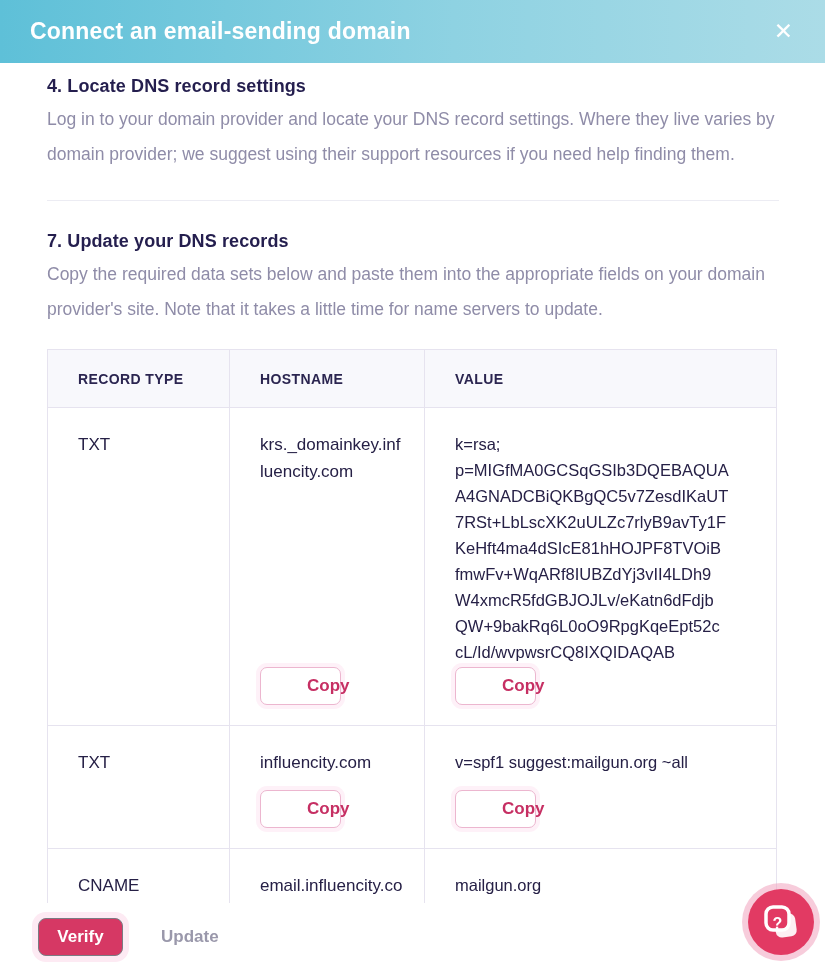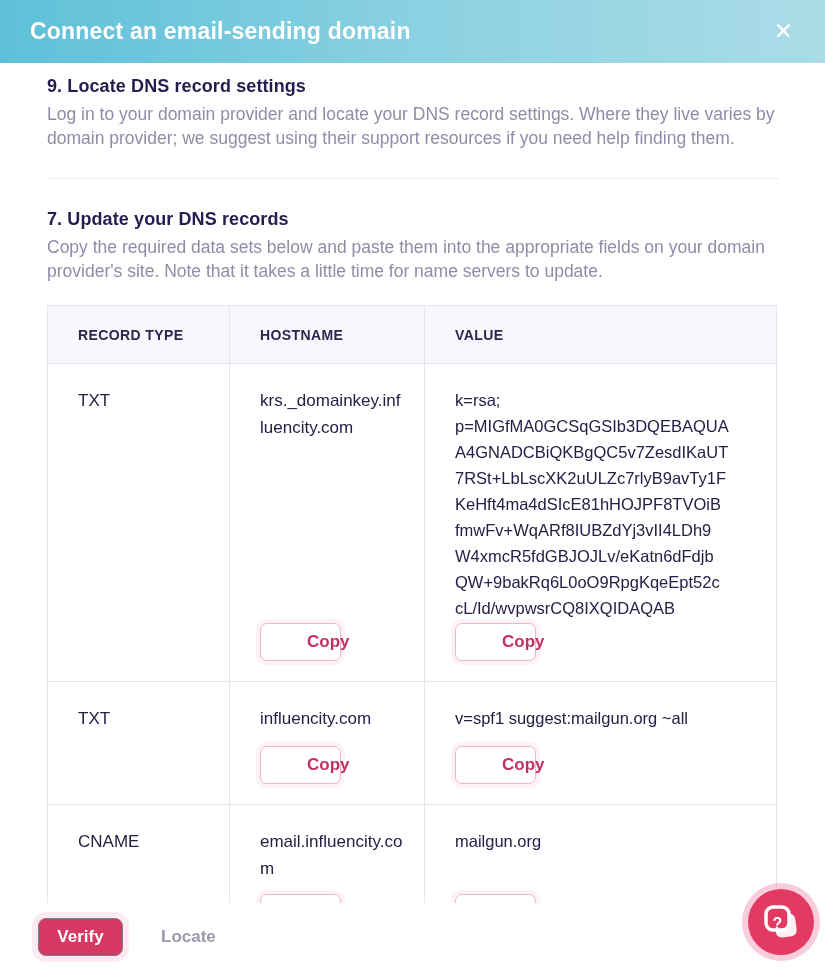--- a/index.html
+++ b/index.html
@@ -32,21 +32,21 @@
     position: relative;
     height: 908px;
     padding: 13px 46px 0 47px;
     overflow: hidden;
   }
   .step-heading {
     color: #241e4e; font-size: 18px; font-weight: bold; letter-spacing: 0.1px;
     margin-bottom: 5px;
   }
   .step-body {
-    color: #8f8ca8; font-size: 17.5px; line-height: 24px;
+    color: #8f8ca8; font-size: 17.5px; line-height: 35px;
     width: 732px;
   }
   .section-divider {
     border: none; border-top: 1px solid #ececf3;
     margin: 28px 0 30px 0; width: 732px;
   }
   .step-2 { margin-bottom: 22px; }
 
   
   table.dns-table {
@@ -131,21 +131,21 @@
 <div class="modal">
 
   <div class="modal-header">
     <div class="modal-title">Connect an email-sending domain</div>
     <div class="close-btn">✕</div>
   </div>
 
   <div class="modal-body">
 
     <div class="step step-1">
-      <div class="step-heading">9. Locate DNS record settings</div>
+      <div class="step-heading">4. Locate DNS record settings</div>
       <div class="step-body">Log in to your domain provider and locate your DNS record settings. Where they live varies by domain provider; we suggest using their support resources if you need help finding them.</div>
     </div>
 
     <hr class="section-divider">
 
     <div class="step step-2">
       <div class="step-heading">7. Update your DNS records</div>
       <div class="step-body">Copy the required data sets below and paste them into the appropriate fields on your domain provider's site. Note that it takes a little time for name servers to update.</div>
     </div>
 
@@ -205,21 +205,21 @@
             <button class="copy-btn">Copy</button>
           </td>
         </tr>
       </tbody>
     </table>
 
   </div>
 
   <div class="modal-footer">
     <button class="verify-btn">Verify</button>
-    <button class="cancel-btn">Locate</button>
+    <button class="cancel-btn">Update</button>
   </div>
 
   <div class="help-fab">
     <svg width="38" height="38" viewBox="0 0 38 38">
       <rect x="13" y="11" width="21" height="23" rx="6" fill="#ffffff" opacity="0.92" transform="rotate(-8 23.5 22.5)"></rect>
       <rect x="4" y="4" width="23" height="23" rx="7" fill="#e23a63" stroke="#ffffff" stroke-width="3.5"></rect>
       <text x="15.5" y="21.5" text-anchor="middle" dominant-baseline="middle" font-family="Liberation Sans, DejaVu Sans, sans-serif" font-size="16" font-weight="bold" fill="#ffffff">?</text>
     </svg>
   </div>
 

